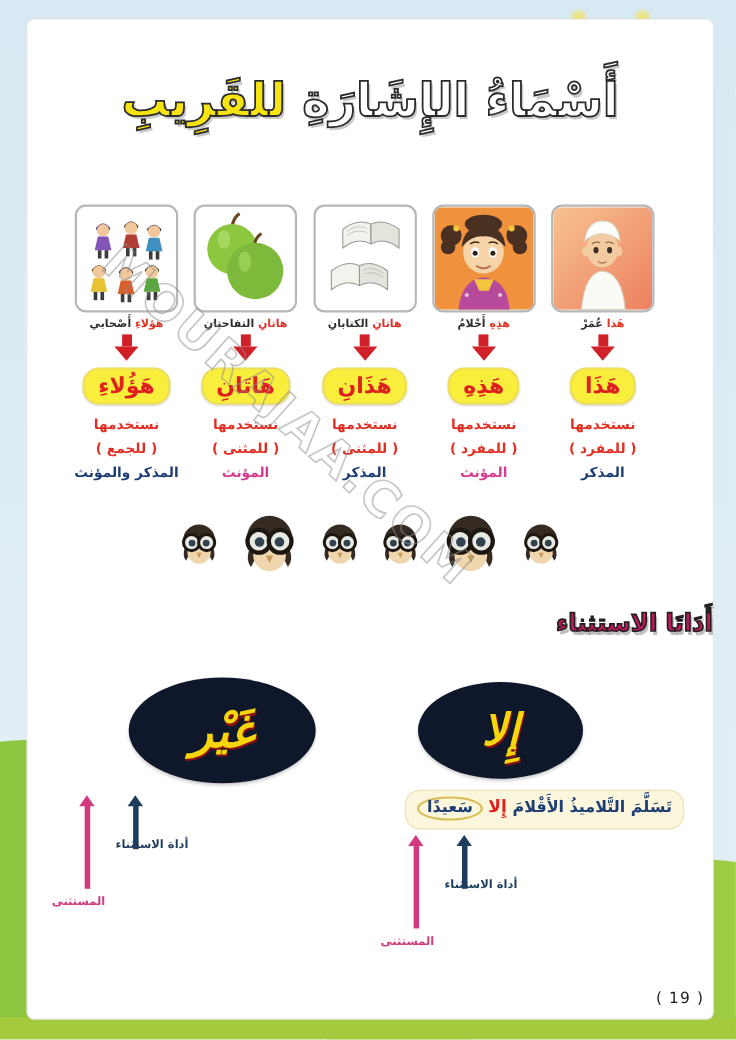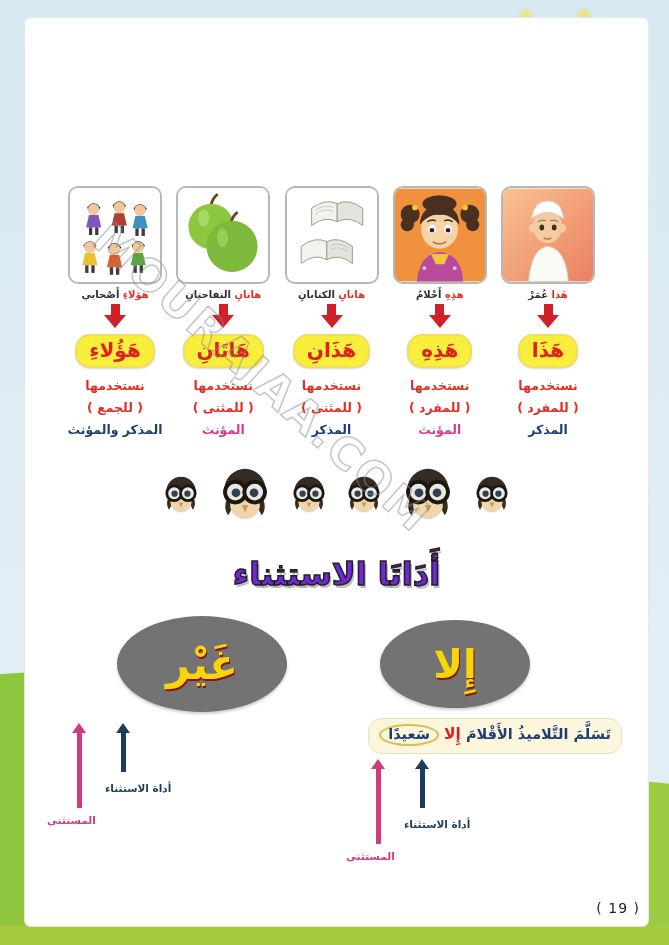--- a/index.html
+++ b/index.html
@@ -15,22 +15,22 @@
   .sun1{left:518px;top:8px;} .sun2{left:576px;top:8px;}
 
   .page{position:absolute;left:25px;top:18px;width:623px;height:908px;background:#ffffff;
         border-radius:6px;box-shadow:0 0 0 1px #e8e8e8;}
 
   
   .title1{position:absolute;top:48px;left:0;right:0;margin:0;text-align:center;
           font-size:42px;font-weight:bold;direction:rtl;letter-spacing:1px;}
   .t-white{color:#ffffff;-webkit-text-stroke:1.6px #2b2b2b;text-shadow:2px 3px 0 #c9c9c9;}
   .t-yellow{color:#f6e412;-webkit-text-stroke:1.6px #2b2b2b;text-shadow:2px 3px 0 #c9c9c9;}
-  .title2{position:absolute;top:537px;left:0;right:0;margin:0;text-align:center;direction:rtl;
-          font-size:32px;font-weight:bold;color:#6d28d9;-webkit-text-stroke:1.5px #241f1f;
+  .title2{position:absolute;top:537px;left:0;right:0;margin:0;text-align:right;direction:rtl;
+          font-size:22px;font-weight:bold;color:#be185d;-webkit-text-stroke:1.5px #241f1f;
           text-shadow:2px 3px 0 rgba(0,0,0,.25);}
 
   
   .cards-row{position:absolute;top:168px;left:42px;right:52px;display:flex;
              justify-content:space-between;direction:rtl;}
   .card{width:96px;display:flex;flex-direction:column;align-items:center;text-align:center;}
   .imgbox{width:94px;height:98px;border:2px solid #b7b7b7;border-radius:10px;overflow:hidden;
           background:#fff;box-sizing:border-box;}
   .imgbox svg{display:block;width:100%;height:100%;}
   .caption{margin-top:5px;font-size:10px;font-weight:bold;white-space:nowrap;direction:rtl;}
@@ -44,23 +44,23 @@
         box-shadow:0 1px 2px rgba(0,0,0,.15);}
   .usage{margin-top:7px;font-size:12.5px;font-weight:bold;line-height:1.75;direction:rtl;}
   .u-red{color:#e03024;} .u-navy{color:#1d3d73;} .u-pink{color:#d63b8f;}
 
   
   .faces-row{position:absolute;top:447px;left:0;right:0;display:flex;align-items:center;
              justify-content:center;gap:11px;}
   .face-s{width:44px;} .face-l{width:62px;}
 
   
-  .oval{position:absolute;border-radius:50%;background:#737373;color:#f6d60a;display:flex;
+  .oval{position:absolute;border-radius:50%;background:#0f172a;color:#f6d60a;display:flex;
         align-items:center;justify-content:center;font-weight:bold;direction:rtl;
-        text-shadow:1px 2px 0 #8c1212;box-shadow:0 2px 3px rgba(0,0,0,.2);}
+        text-shadow:1px 2px 0 #8c1212;box-shadow:0 2px 3px rgba(0,0,0,.2);font-style:italic;}
   .oval-illa{top:602px;right:118px;width:150px;height:88px;font-size:40px;}
   .oval-ghayr{top:598px;left:92px;width:170px;height:96px;font-size:42px;}
 
   
   .examples-row{position:absolute;top:700px;left:18px;right:26px;display:flex;
                 justify-content:space-between;direction:rtl;}
   .example{width:280px;position:relative;direction:rtl;}
   .sentence{display:inline-block;background:#fcf6dd;border:1px solid #ece1b6;border-radius:14px;
             padding:5px 10px 7px;font-size:14.5px;font-weight:bold;color:#1d3d73;
             white-space:nowrap;direction:rtl;}
@@ -68,40 +68,44 @@
   .s-exc{display:inline-block;border:2px solid #d9bd55;border-radius:50%;padding:0 7px 2px;}
   .annot{position:relative;height:120px;direction:ltr;}
   .varrow{position:absolute;width:5px;}
   .varrow::before{content:"";position:absolute;top:-9px;left:-5px;width:0;height:0;
                   border-left:7.5px solid transparent;border-right:7.5px solid transparent;}
   .pink-arrow{left:34px;top:14px;height:76px;background:#d13a7e;}
   .pink-arrow::before{border-bottom:10px solid #d13a7e;}
   .navy-arrow{left:78px;top:14px;height:40px;background:#1d3d5e;}
   .navy-arrow::before{border-bottom:10px solid #1d3d5e;}
   .lab{position:absolute;font-size:10.5px;font-weight:bold;white-space:nowrap;direction:rtl;}
-  .navy-lab{left:62px;top:64px;color:#1d3d5e;}
+  .navy-lab{left:62px;top:44px;color:#1d3d5e;}
   .pink-lab{left:4px;top:96px;color:#d13a7e;}
 
   .pagenum{position:absolute;right:8px;bottom:10px;font-size:14px;color:#1e1e1e;
            letter-spacing:1px;}
 
   .wm{position:absolute;left:35px;top:165px;overflow:visible;pointer-events:none;}
 </style>
 </head>
 <body>
 
 <div class="scene">
   <div class="hill hill-left"></div>
   <div class="hill hill-right"></div>
   <div class="ground"></div>
   <div class="sun sun1"></div>
   <div class="sun sun2"></div>
 
   <div class="page">
 
+    <h1 class="title1">
+      <span class="t-white">أَسْمَاءُ الإِشَارَةِ</span>
+      <span class="t-yellow">للقَرِيبِ</span>
+    </h1>
 
     <div class="cards-row">
 
       <div class="card">
         <div class="imgbox">
           <svg viewBox="0 0 95 98">
             <defs>
                 <linearGradient id="gb" x1="0" y1="0" x2="1" y2="1">
               <stop offset="0" stop-color="#f8c291"></stop>
                   <stop offset="1" stop-color="#ec8060"></stop>

